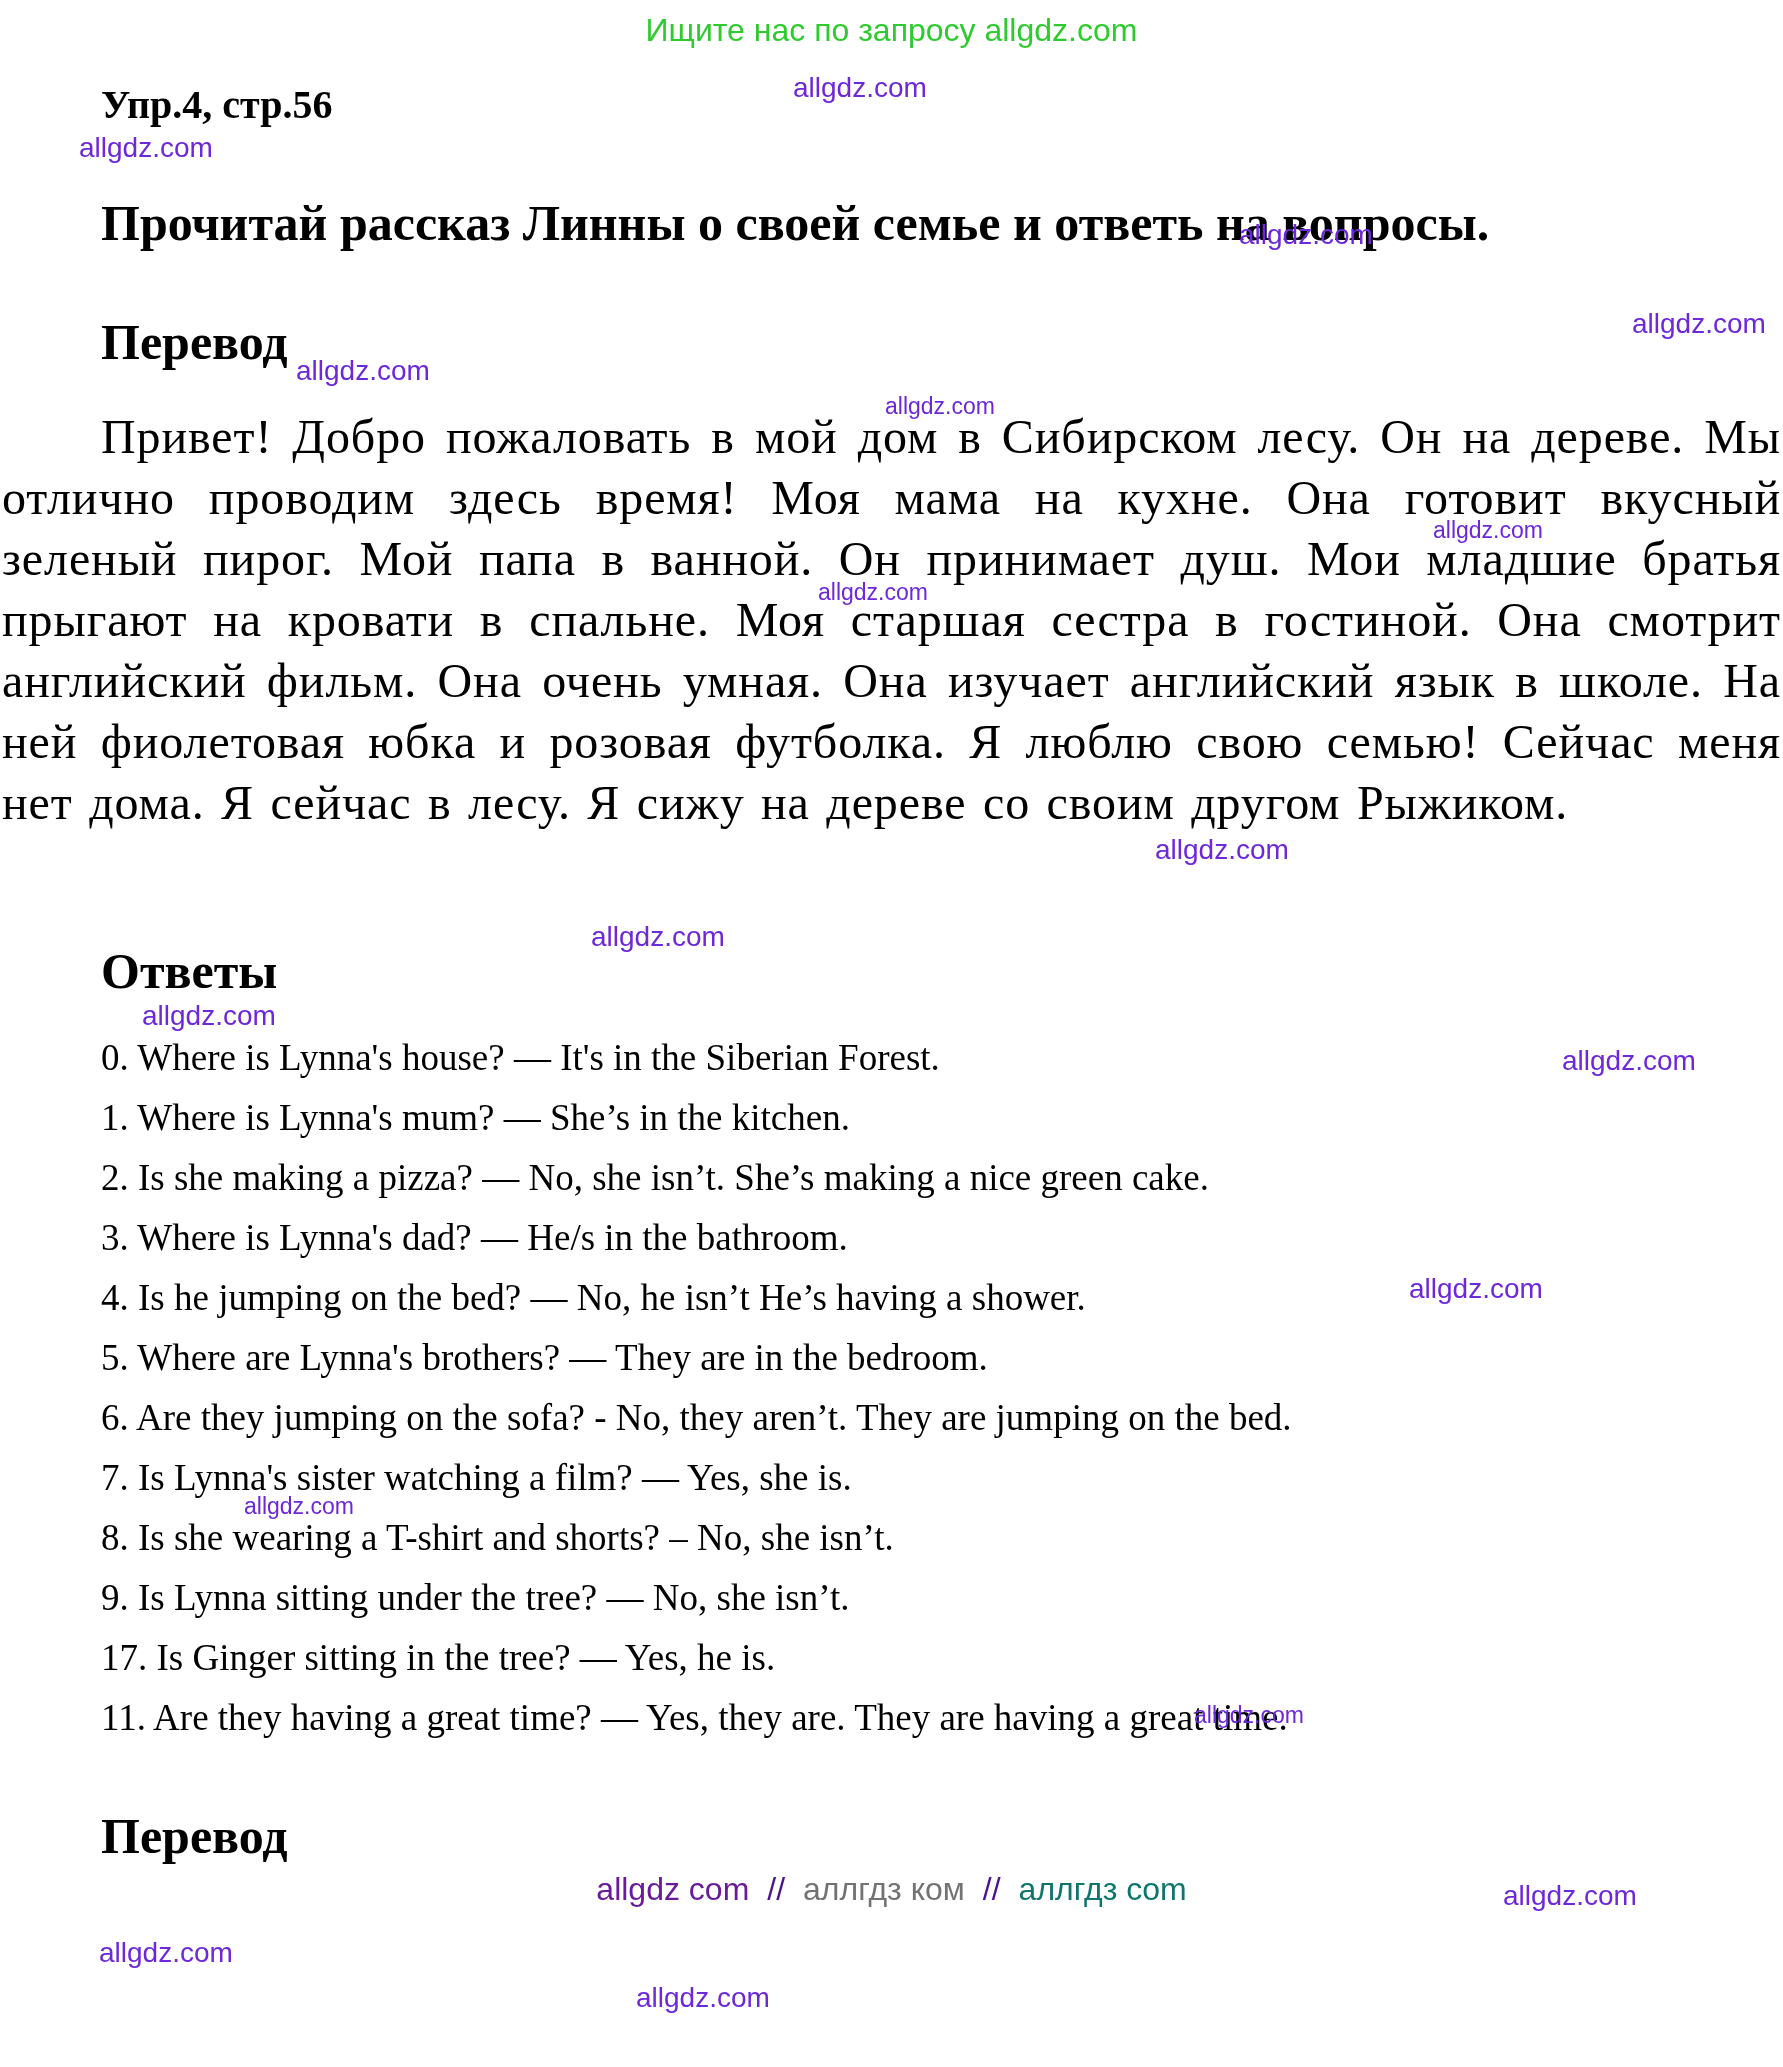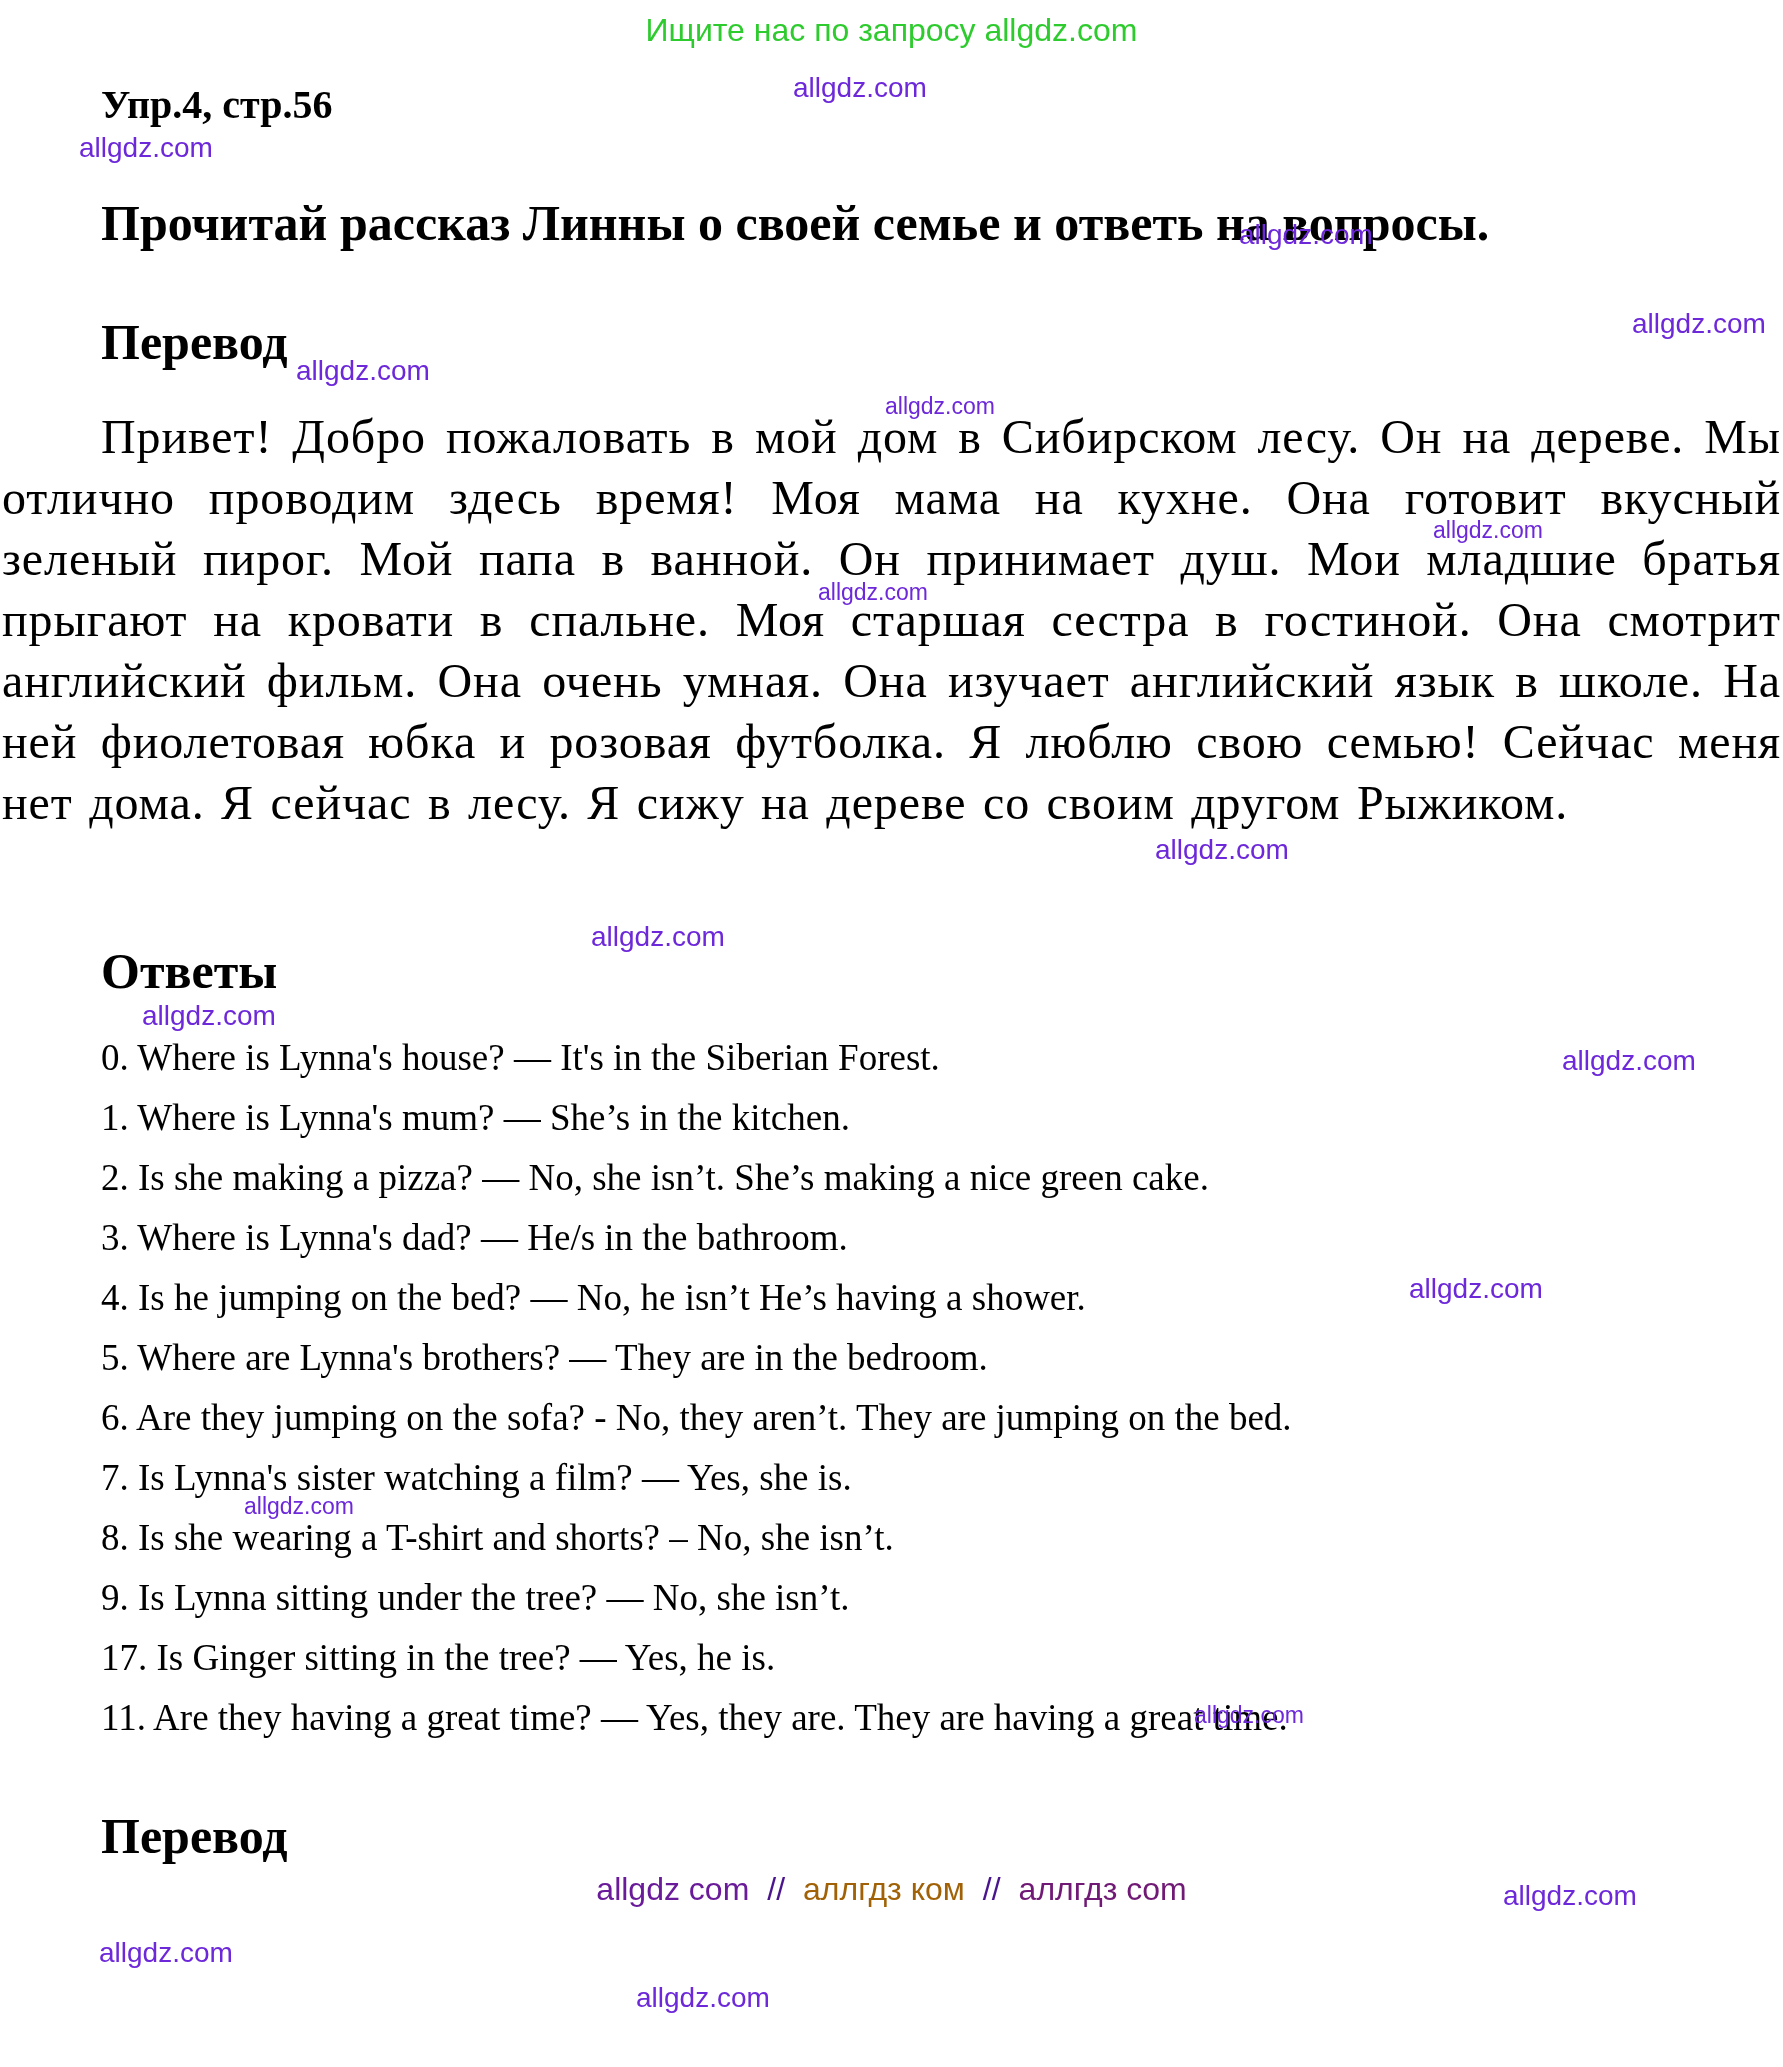--- a/index.html
+++ b/index.html
@@ -125,18 +125,18 @@
       <p>7. Is Lynna's sister watching a film? — Yes, she is.</p>
       <p>8. Is she wearing a T-shirt and shorts? – No, she isn’t.</p>
       <p>9. Is Lynna sitting under the tree? — No, she isn’t.</p>
       <p>17. Is Ginger sitting in the tree? — Yes, he is.</p>
       <p>11. Are they having a great time? — Yes, they are. They are having a great time.</p>
     </div>
 
     <h2 class="section-heading bottom-heading">Перевод</h2>
 
     <div class="footer-line">
-      <span style="color:#6a1b9a">allgdz com</span><span style="color:#4a148c">//</span><span style="color:#a16207">аллгдз ком</span><span style="color:#4a148c">//</span><span style="color:#701a75">аллгдз com</span>
+      <span style="color:#6a1b9a">allgdz com</span><span style="color:#4a148c">//</span><span style="color:#737373">аллгдз ком</span><span style="color:#4a148c">//</span><span style="color:#0f766e">аллгдз com</span>
     </div>
 
   </div>
 </div>
 
 
 </body></html>

